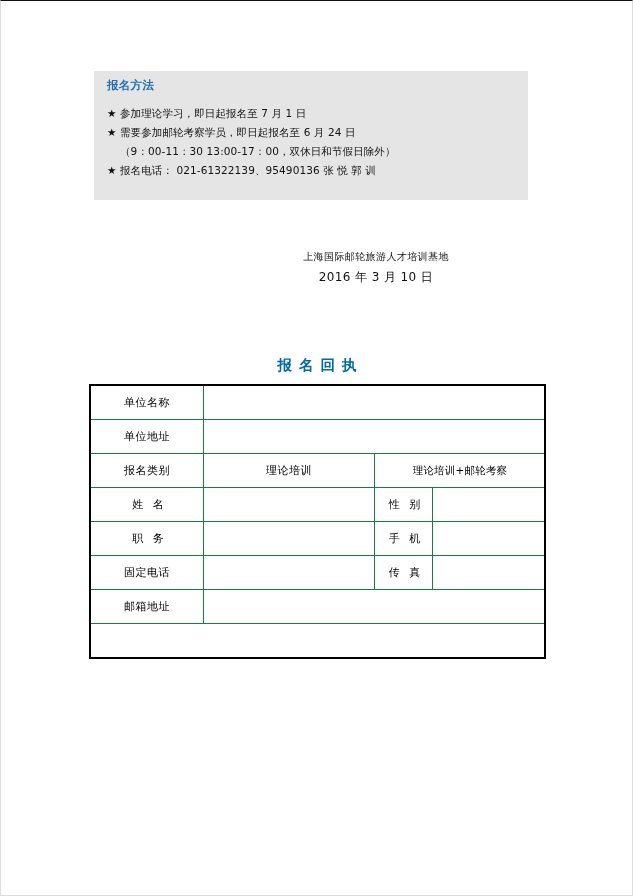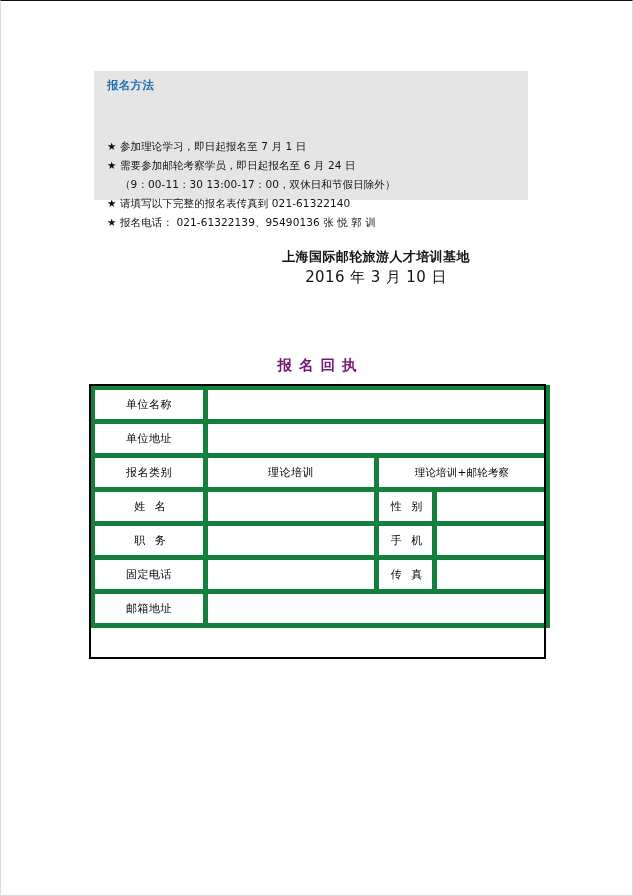--- a/index.html
+++ b/index.html
@@ -44,21 +44,20 @@
     font-weight: bold;
     color: #1f6fb5;
     letter-spacing: 0.3px;
     white-space: nowrap;
   }
   .notice-lines {
     position: absolute;
     left: 13px;
     top: 33px;
     width: 410px;
-    margin-top: 33px;
   }
   .notice-line {
     font-size: 10.5px;
     color: #111111;
     line-height: 19px;
     white-space: nowrap;
     letter-spacing: 0.1px;
   }
   .notice-line .star {
     display: inline-block;
@@ -71,59 +70,58 @@
 
   
   .sign-block {
     position: absolute;
     left: 240px;
     top: 245px;
     width: 270px;
     text-align: center;
   }
   .sign-org {
-    font-size: 13px;
+    font-size: 10px;
     color: #111;
     line-height: 21px;
     white-space: nowrap;
     letter-spacing: 0.4px;
-    font-weight: bold;
   }
   .sign-date {
-    font-size: 15px;
+    font-size: 12px;
     color: #111;
     line-height: 21px;
     white-space: nowrap;
     letter-spacing: 0.4px;
   }
 
   
   .form-title {
     position: absolute;
     left: 0;
     top: 355px;
     width: 633px;
     text-align: center;
     font-size: 14.5px;
     font-weight: bold;
-    color: #701a75;
+    color: #0369a1;
     letter-spacing: 1px;
   }
 
   
   .receipt-table {
     position: absolute;
     left: 89px;
     top: 384px;
     width: 455px;
     border-collapse: collapse;
     table-layout: fixed;
   }
   .receipt-table td {
-    border: 5px solid #15803d;
+    border: 1px solid #15803d;
     height: 34px;
     font-size: 11px;
     color: #000;
     text-align: center;
     vertical-align: middle;
     padding: 0 2px;
     box-sizing: border-box;
   }
   .receipt-table .lbl {
     letter-spacing: 0.5px;
@@ -161,23 +159,20 @@
     <div class="notice-title">报名方法</div>
     <div class="notice-lines">
       <div class="notice-line">
         <span class="star">★</span><span>参加理论学习，即日起报名至 7 月 1 日</span>
       </div>
       <div class="notice-line">
         <span class="star">★</span><span>需要参加邮轮考察学员，即日起报名至 6 月 24 日</span>
       </div>
       <div class="notice-line indent">
         <span class="star"></span><span>（9：00-11：30   13:00-17：00，双休日和节假日除外）</span>
-      </div>
-      <div class="notice-line">
-        <span class="star">★</span><span>请填写以下完整的报名表传真到 021-61322140</span>
       </div>
       <div class="notice-line">
         <span class="star">★</span><span>报名电话： 021-61322139、95490136  张 悦  郭 训</span>
       </div>
     </div>
   </div>
 
   <div class="sign-block">
     <div class="sign-org">上海国际邮轮旅游人才培训基地</div>
     <div class="sign-date">2016 年 3 月 10 日</div>

